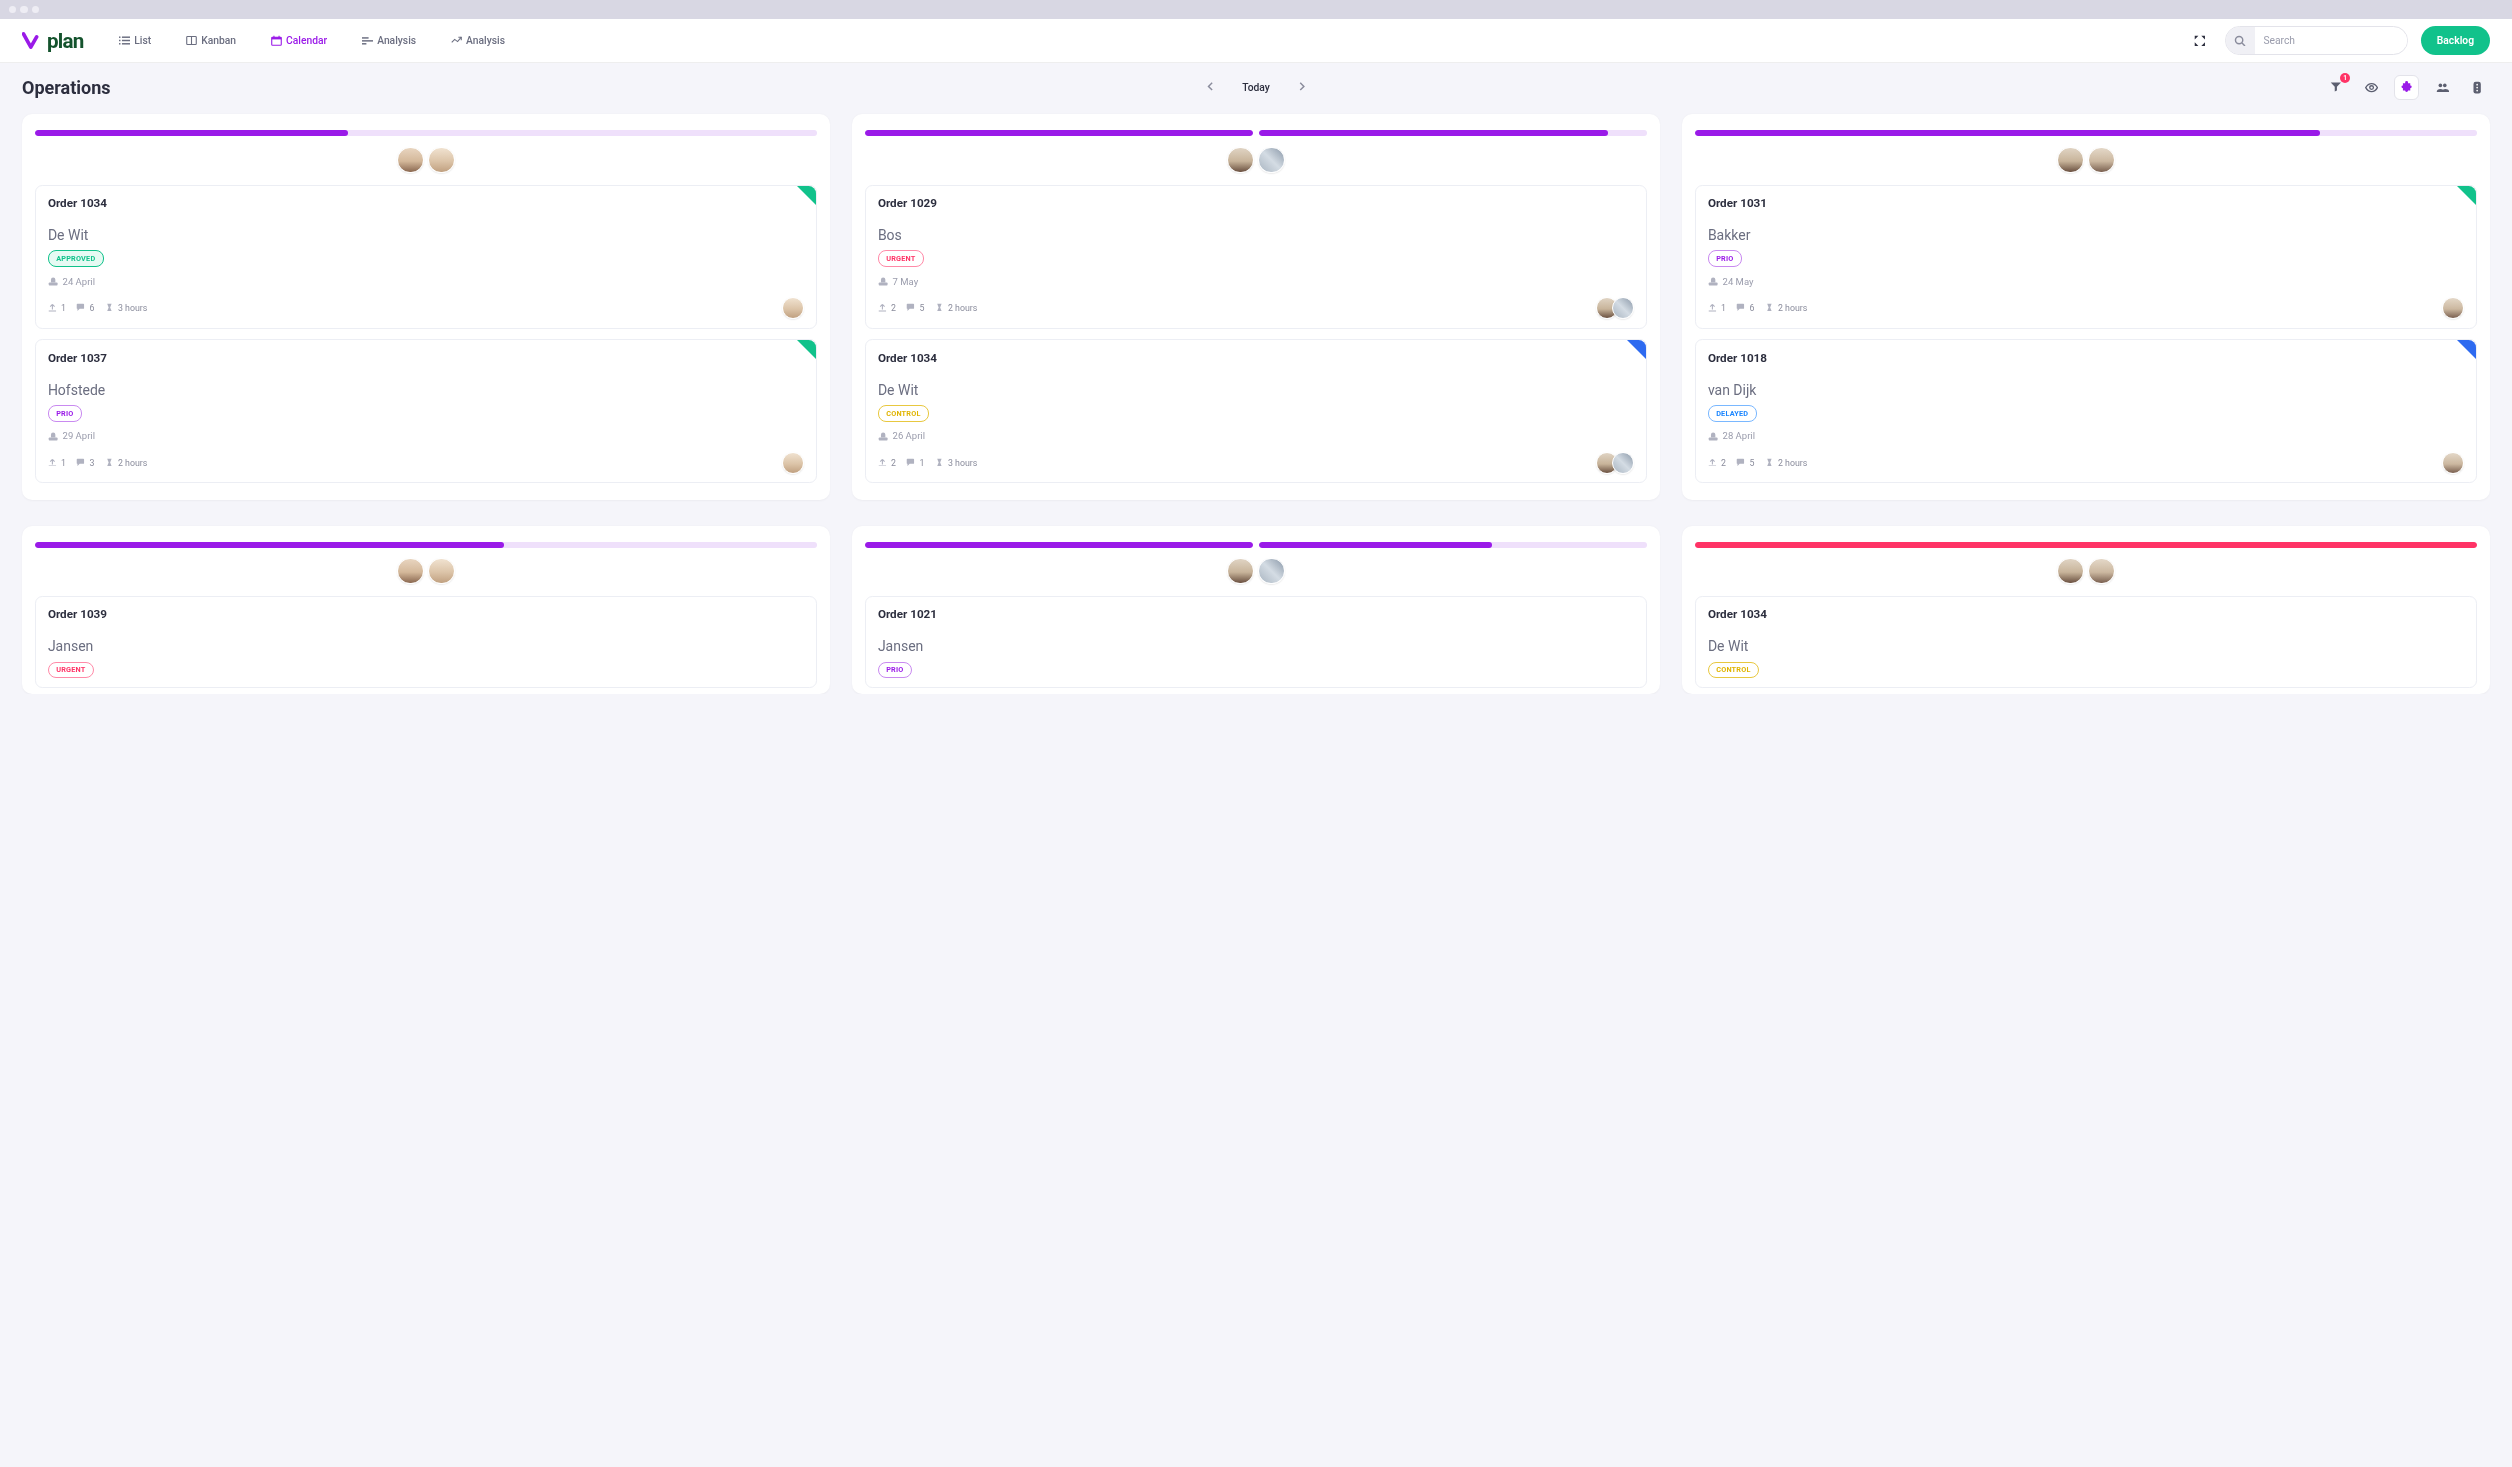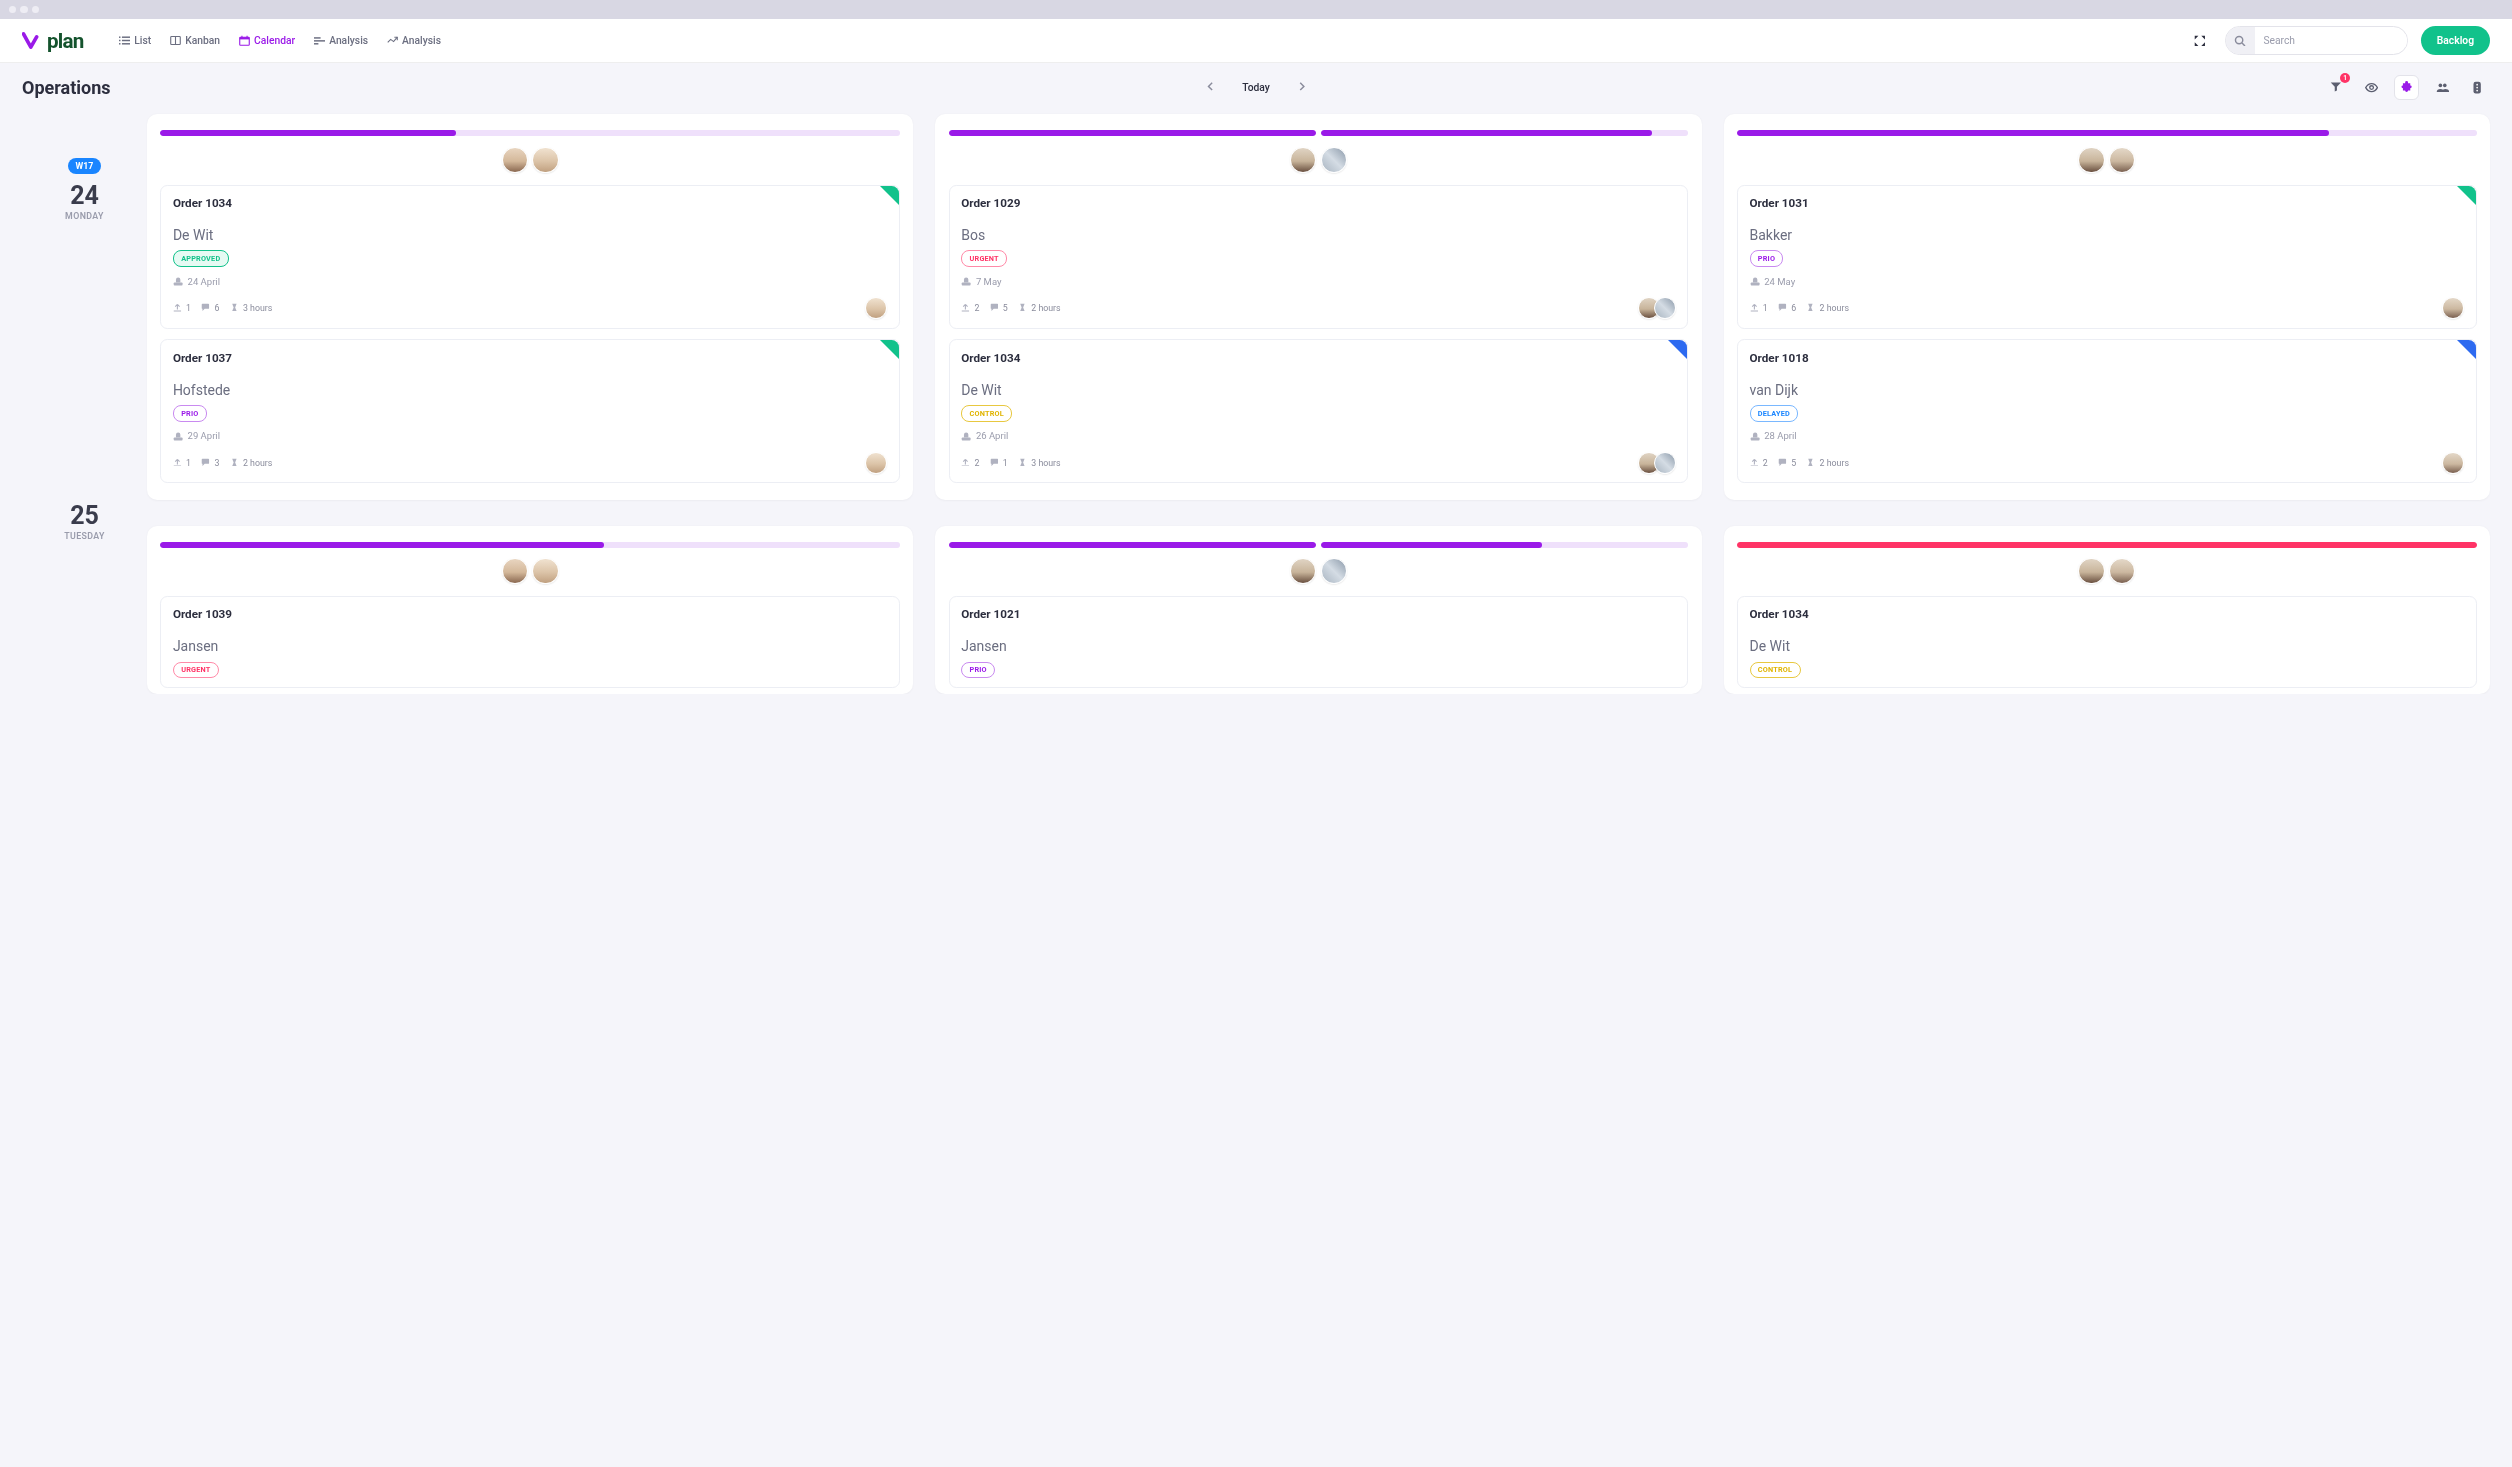--- a/index.html
+++ b/index.html
@@ -2,21 +2,21 @@
 <html style="font-size:11.7px"><head>
 <meta charset="utf-8">
 <style>
 * { margin:0; padding:0; box-sizing:border-box; font-family:-apple-system,BlinkMacSystemFont,"Segoe UI",Roboto,sans-serif; }
 body { background:#f5f5fa; color:#2c2e3e; }
 .chrome-bar { background:#d8d7e3; height:19px; display:flex; align-items:center; padding:0 8.8px; gap:4.4px; }
 .chrome-dot { width:7.3px; height:7.3px; border-radius:50%; background:#eeedf4; }
 .topbar { background:#fff; height:44px; display:flex; align-items:center; padding:0 22px; gap:13.2px; border-bottom:0.7px solid #eee; }
 .logo { display:flex; align-items:center; font-weight:700; font-size:20.6px; color:#14532d; letter-spacing:-0.7px; }
 .logo svg { margin-right:2.9px; }
-.nav { display:flex; gap:4px; margin-left:14.7px; }
+.nav { display:flex; gap:20px; margin-left:14.7px; }
 .nav-item { display:flex; align-items:center; gap:4.4px; padding:4.4px 7.3px; font-size:10.3px; color:#6b6e80; cursor:pointer; font-weight:500; border-radius:4.4px; }
 .nav-item.active { color:#9a1ae8; }
 .nav-icon { width:11px; height:11px; display:inline-flex; align-items:center; justify-content:center; }
 .spacer { flex:1; }
 .expand-btn { width:23.5px; height:23.5px; display:flex; align-items:center; justify-content:center; cursor:pointer; color:#2c2e3e; }
 .search-wrap { display:flex; align-items:center; background:#fff; border:0.7px solid #e3e3ea; border-radius:16px; height:29px; width:183px; overflow:hidden; }
 .search-icon-box { width:29px; height:29px; background:#f0f0f5; display:flex; align-items:center; justify-content:center; color:#8a8c9c;}
 .search-input { border:none; outline:none; font-size:10.3px; padding:0 8.8px; flex:1; color:#555; }
 .search-input::placeholder { color:#9a9cac; }
 .backlog-btn { background:#11c28b; color:#fff; border:none; border-radius:16px; height:29px; padding:0 16px; font-size:10.3px; font-weight:600; cursor:pointer; }
@@ -206,31 +206,20 @@
             <circle cx="7" cy="5" r="1.2" fill="#fff"></circle>
             <circle cx="7" cy="9" r="1.2" fill="#fff"></circle>
             <circle cx="7" cy="13" r="1.2" fill="#fff"></circle>
           </svg>
       </div>
     </div>
   </div>
 
 
   <div class="board-body">
-    <div class="day-rail">
-      <div class="day-block" style="height:345px;">
-        <span class="week-pill">W17</span>
-        <span class="day-num">24</span>
-        <span class="day-name">MONDAY</span>
-      </div>
-      <div class="day-block">
-        <span class="day-num">25</span>
-        <span class="day-name">TUESDAY</span>
-      </div>
-    </div>
 
     <div class="cols-body">
 
       <div class="column">
         <div class="day-panel">
           <div class="progress-row">
             <div class="progress-bar">
                 <div class="progress-fill" style="width:40%"></div>
               </div>
           </div>

